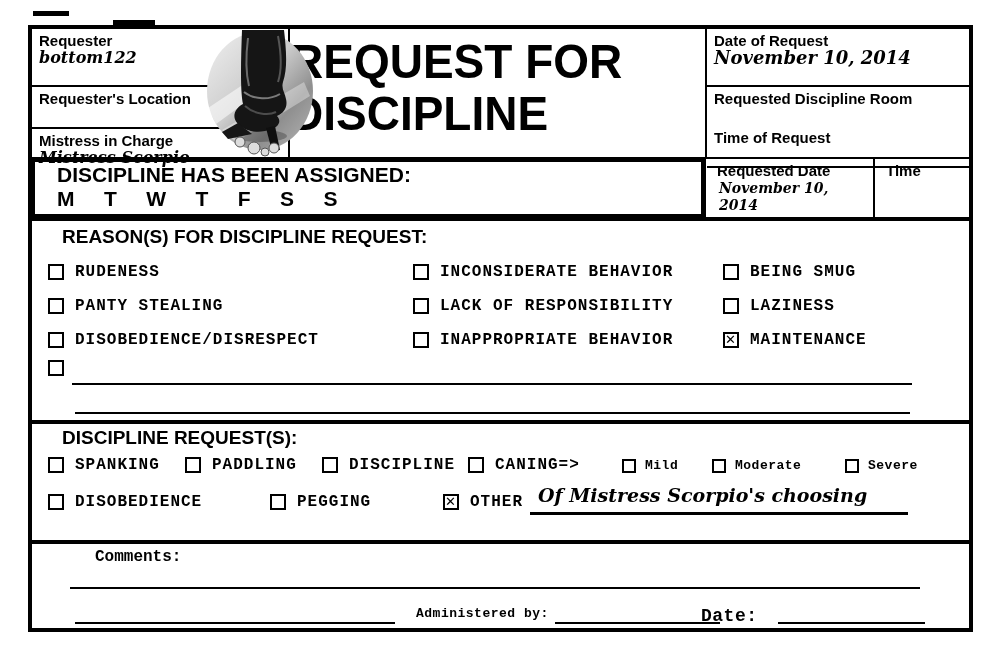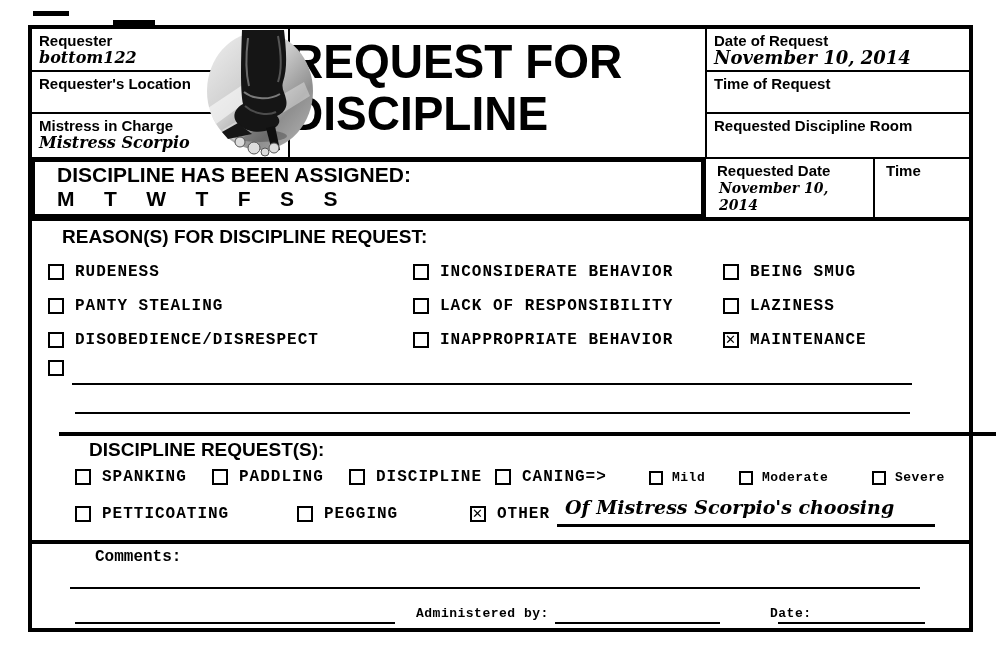--- a/index.html
+++ b/index.html
@@ -10,21 +10,21 @@
   }
   .form {
     position:absolute; left:28px; top:25px; width:945px; height:607px;
     border:4px solid #000; box-sizing:border-box; background:#fff;
   }
   .artifact { position:absolute; background:#000; }
   
   .hdr-left { position:absolute; left:0; top:0; width:258px; height:128px;
     border-right:2px solid #000; box-sizing:border-box; }
   .hcell { box-sizing:border-box; padding:3px 7px 0 7px; overflow:hidden; }
-  .hc1 { height:43px; border-bottom:2px solid #000; }
+  .hc1 { height:58px; border-bottom:2px solid #000; }
   .hc2 { height:42px; border-bottom:2px solid #000; }
   .hc3 { height:39px; }
   .hlabel { font-weight:bold; font-size:15px; line-height:17px; display:block; }
   .script { font-family:"DejaVu Serif", serif; font-style:italic; font-weight:bold; }
   .v-script { font-size:16px; line-height:18px; display:block; }
 
   .hdr-title { position:absolute; left:258px; top:0; width:415px; height:128px; text-align:left; }
   .title-line { font-size:46px; font-weight:bold; letter-spacing:0; line-height:52px; transform:scaleY(1.04); }
   .tl1 { margin-top:6px; }
 
@@ -46,42 +46,42 @@
     border-left:2px solid #000; box-sizing:border-box; }
   .rd-label { position:absolute; left:11px; top:3px; font-size:15px; font-weight:bold; }
   .rd-v1 { position:absolute; left:13px; top:21px; font-size:14px; }
   .rd-v2 { position:absolute; left:13px; top:38px; font-size:14px; }
   .rd-div { position:absolute; left:167px; top:0; width:2px; height:58px; background:#000; }
   .rd-time { position:absolute; left:180px; top:3px; font-size:15px; font-weight:bold; }
 
   
   .sec { position:absolute; left:0; width:937px; border-top:4px solid #000; box-sizing:border-box; }
   .sec-reasons  { top:188px; height:215px; }
-  .sec-requests { top:403px; height:108px;margin-left:27px; }
+  .sec-requests { top:391px; height:108px; }
   .sec-footer   { top:511px; height:88px; }
   .sec-heading { position:absolute; left:30px; font-size:19px; font-weight:bold; }
 
   .cbi { position:absolute; display:flex; align-items:center;justify-content:flex-end; }
   .cb { width:12px; height:12px; border:2px solid #000; display:inline-block;
         position:relative; background:#fff; flex:0 0 auto; }
   .cb[data-checked="true"]::after { content:"\2715"; position:absolute; left:0px; top:-2px;
         font-size:13px; font-weight:bold; line-height:15px; font-family:"DejaVu Sans", sans-serif; }
   .cb-sm { width:10px; height:10px; border-width:2px; }
   .cbl { font-family:"Liberation Mono", monospace; font-weight:bold; font-size:16px;
          letter-spacing:1px; white-space:nowrap; margin-left:11px; }
   .cbl-sm { font-size:13px; letter-spacing:0.5px; margin-left:9px; }
   .mono { font-family:"Liberation Mono", monospace; font-weight:bold; }
 
   .fill-line { position:absolute; height:0; border-top:2px solid #000; }
   .other-line { border-top-width:3px; }
   .other-value { position:absolute; font-size:19px; white-space:nowrap; }
 
   .comments-label { position:absolute; left:63px; top:4px; font-size:16px; }
   .admin-label { position:absolute; left:384px; top:62px; font-size:13px; letter-spacing:0.5px; }
-  .date-label  { position:absolute; left:732px; top:62px; font-size:13px; letter-spacing:0.5px;padding-left:6px; }
+  .date-label  { position:absolute; left:663px; top:62px; font-size:18px; letter-spacing:0.5px;padding-left:6px; }
 </style>
 </head>
 <body>
 
 <div class="artifact" style="left:33px; top:11px; width:36px; height:5px;"></div>
 <div class="artifact" style="left:113px; top:20px; width:42px; height:6px;"></div>
 
 <div class="form">
 
   <div class="hdr-left">
@@ -129,25 +129,25 @@
       <circle cx="72" cy="118" r="5"></circle>
       <circle cx="63" cy="122" r="4"></circle>
     </g>
   </svg>
 
   <div class="hdr-right">
     <div class="hcell hc1">
       <span class="hlabel">Date of Request</span>
       <span class="script v-script" style="font-size:18px">November 10, 2014</span>
     </div>
+    <div class="hcell hc3">
+      <span class="hlabel">Requested Discipline Room</span>
+    </div>
     <div class="hcell hc2">
       <span class="hlabel">Time of Request</span>
-    </div>
-    <div class="hcell hc3">
-      <span class="hlabel">Requested Discipline Room</span>
     </div>
   </div>
 
   <div class="rowb">
     <div class="rowb-left">
       <div class="assigned-heading">DISCIPLINE HAS BEEN ASSIGNED:</div>
       <div class="days">
         <span class="day">M</span>
         <span class="day">T</span>
         <span class="day">W</span>
@@ -242,21 +242,21 @@
       <span class="cb cb-sm" data-checked="false"></span>
       <span class="cbl cbl-sm">Moderate</span>
     </div>
     <div class="cbi" style="left:813px; top:34px">
       <span class="cb cb-sm" data-checked="false"></span>
       <span class="cbl cbl-sm">Severe</span>
     </div>
 
     <div class="cbi" style="left:16px; top:69px">
       <span class="cb" data-checked="false"></span>
-      <span class="cbl">PETTICOATING</span>
+      <span class="cbl">DISOBEDIENCE</span>
     </div>
     <div class="cbi" style="left:238px; top:69px">
       <span class="cb" data-checked="false"></span>
       <span class="cbl">PEGGING</span>
     </div>
     <div class="cbi" style="left:411px; top:69px">
       <span class="cb" data-checked="true"></span>
       <span class="cbl">OTHER</span>
     </div>
     <span class="script other-value" style="left:506px; top:60px">Of Mistress Scorpio's choosing</span>

